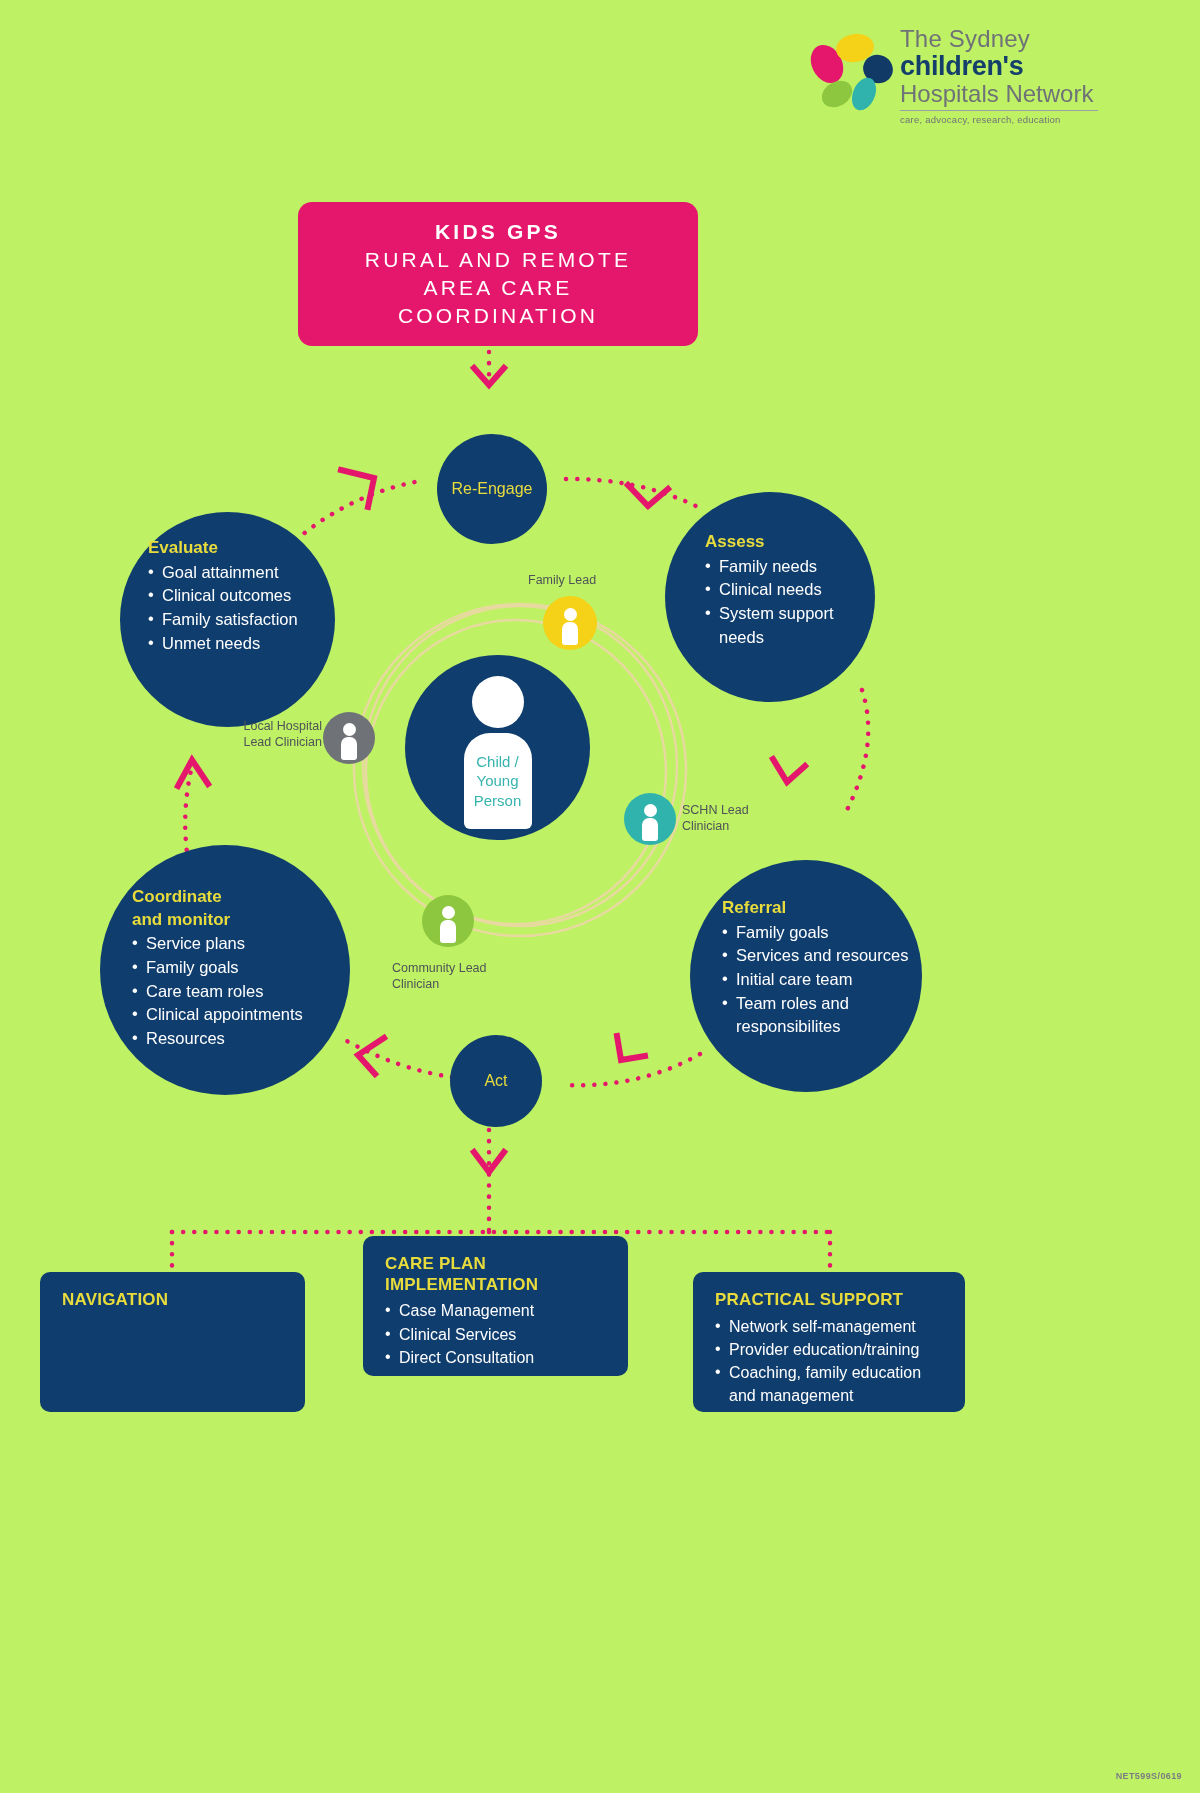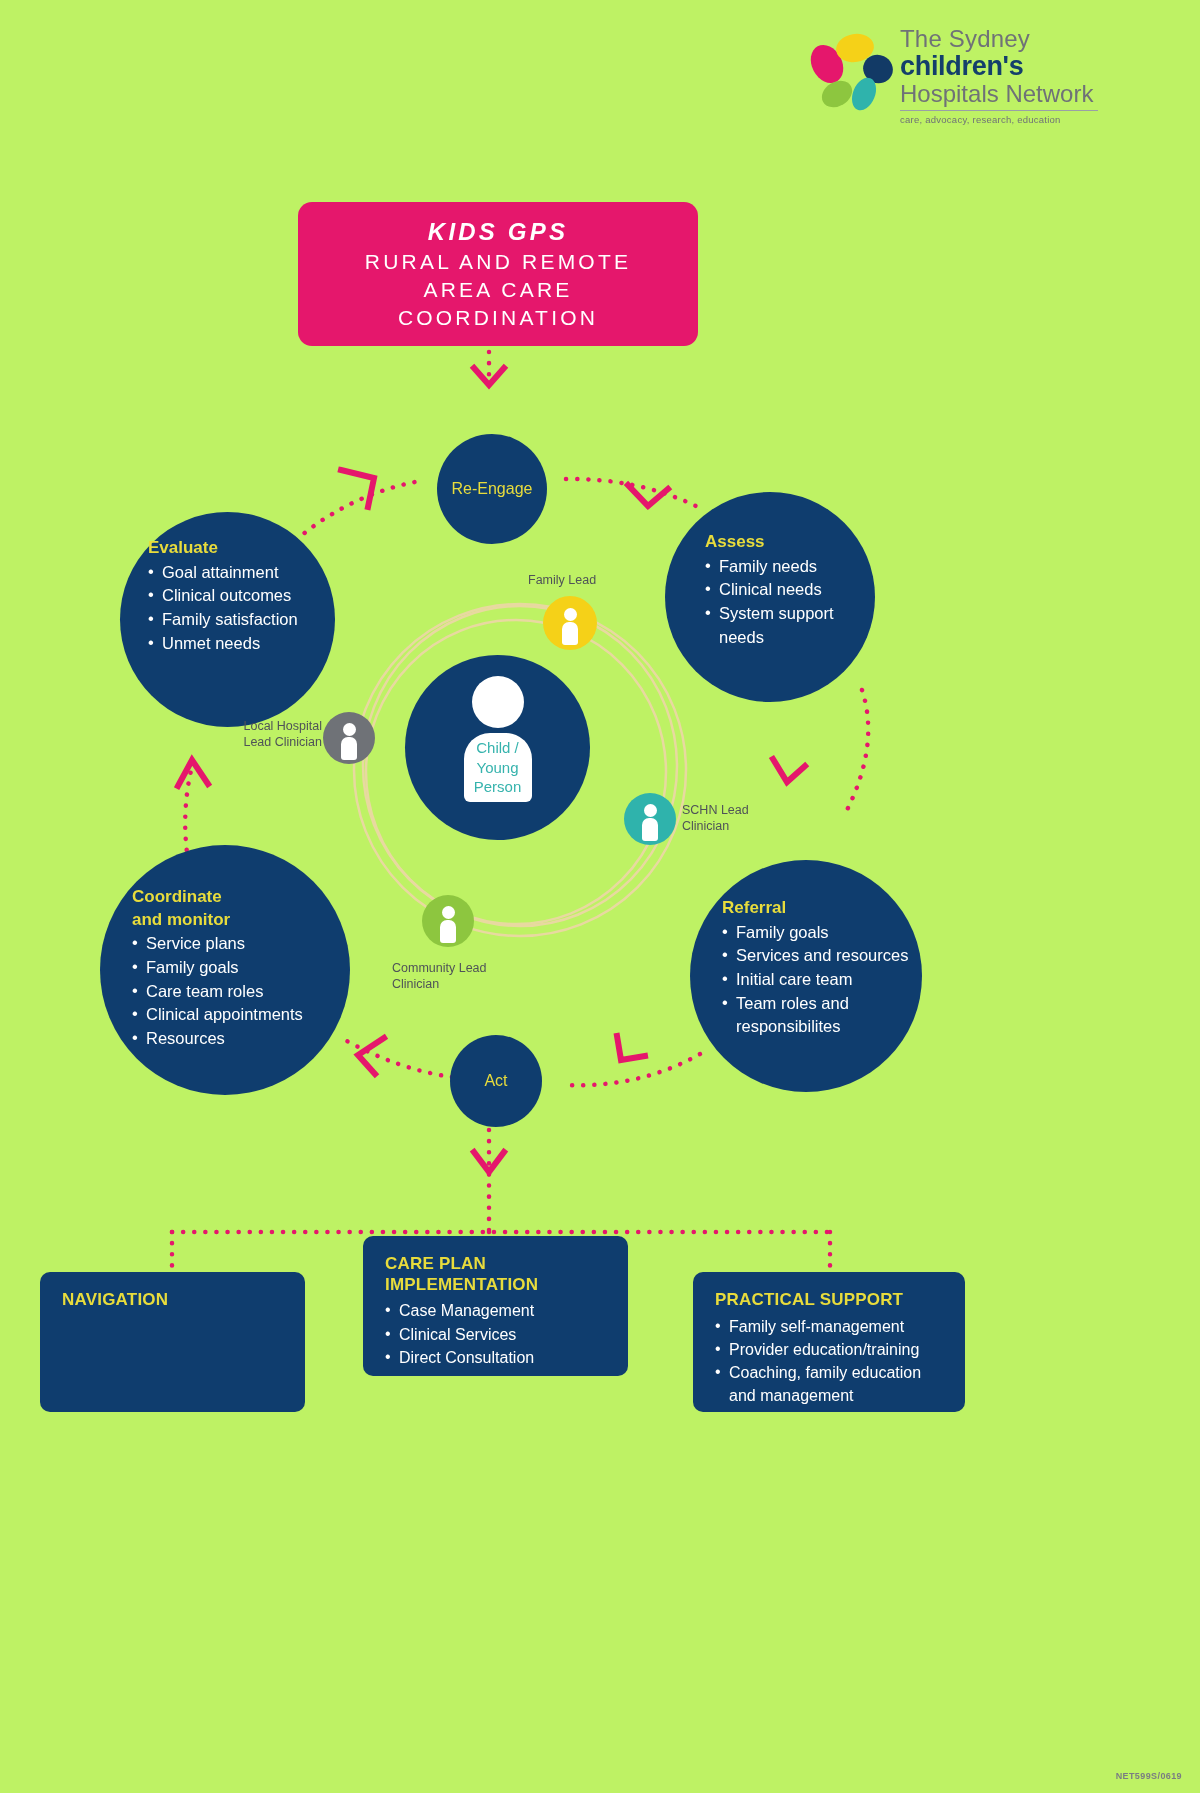--- a/index.html
+++ b/index.html
@@ -24,21 +24,21 @@
 
   
   #title-box {
     position: absolute; left: 298px; top: 202px; width: 400px; height: 144px;
     background: #e5176c; border-radius: 14px;
     display: flex; align-items: center; justify-content: center;
   }
   #title-box .tt {
     text-align: center; color: #ffffff; letter-spacing: 3.2px; line-height: 1.34;
   }
-  .tt-1 { font-size: 24px; font-weight: bold; font-style: italic; }
+  .tt-1 { font-size: 21px; font-weight: bold; }
   .tt-2 { font-size: 21px; font-weight: 300; }
 
   
   .circ { position: absolute; border-radius: 50%; background: #0f3d6e; }
   .circ-content { position: absolute; color: #ffffff; }
   .c-head { color: #e8dc3c; font-weight: bold; font-size: 17px; line-height: 1.22; margin-bottom: 2px; }
   .c-list { list-style: none; }
   .c-list li { font-size: 16.5px; line-height: 1.43; color: #ffffff; position: relative; padding-left: 14px; }
   .c-list li::before { content: "\2022"; position: absolute; left: 0; top: -1px; }
   .c-list li.cont { padding-left: 14px; }
@@ -55,21 +55,21 @@
   #hub { position: absolute; left: 330px; top: 580px; width: 380px; height: 380px; }
   #hub-core {
     position: absolute; left: 75px; top: 75px; width: 185px; height: 185px;
     border-radius: 50%; background: #0f3d6e;
   }
   #hub-head {
     position: absolute; left: 50%; top: 21px; width: 52px; height: 52px;
     margin-left: -26px; border-radius: 50%; background: #ffffff;
   }
   #hub-body {
-    position: absolute; left: 50%; top: 78px; width: 68px; height: 69px;
+    position: absolute; left: 50%; top: 78px; width: 68px; height: 96px;
     margin-left: -34px; background: #ffffff;
     border-radius: 26px 26px 6px 6px;
     display: flex; align-items: center; justify-content: center;
   }
   #hub-body .cyp { color: #36b3ad; font-size: 15px; line-height: 1.3; text-align: center; }
 
   .person {
     position: absolute; border-radius: 50%;
     display: flex; align-items: center; justify-content: center;
   }
@@ -297,21 +297,21 @@
     <ul>
       <li>Case Management</li>
       <li>Clinical Services</li>
       <li>Direct Consultation</li>
     </ul>
   </div>
 
   <div class="bbox" style="left:693px; top:1272px; width:272px; height:140px;">
     <h3>PRACTICAL SUPPORT</h3>
     <ul>
-      <li>Family self-management</li>
+      <li>Network self-management</li>
       <li>Provider education/training</li>
       <li>Coaching, family education</li>
       <li class="cont">and management</li>
     </ul>
   </div>
 
   <div id="code">NET599S/0619</div>
 
 </div>
 

